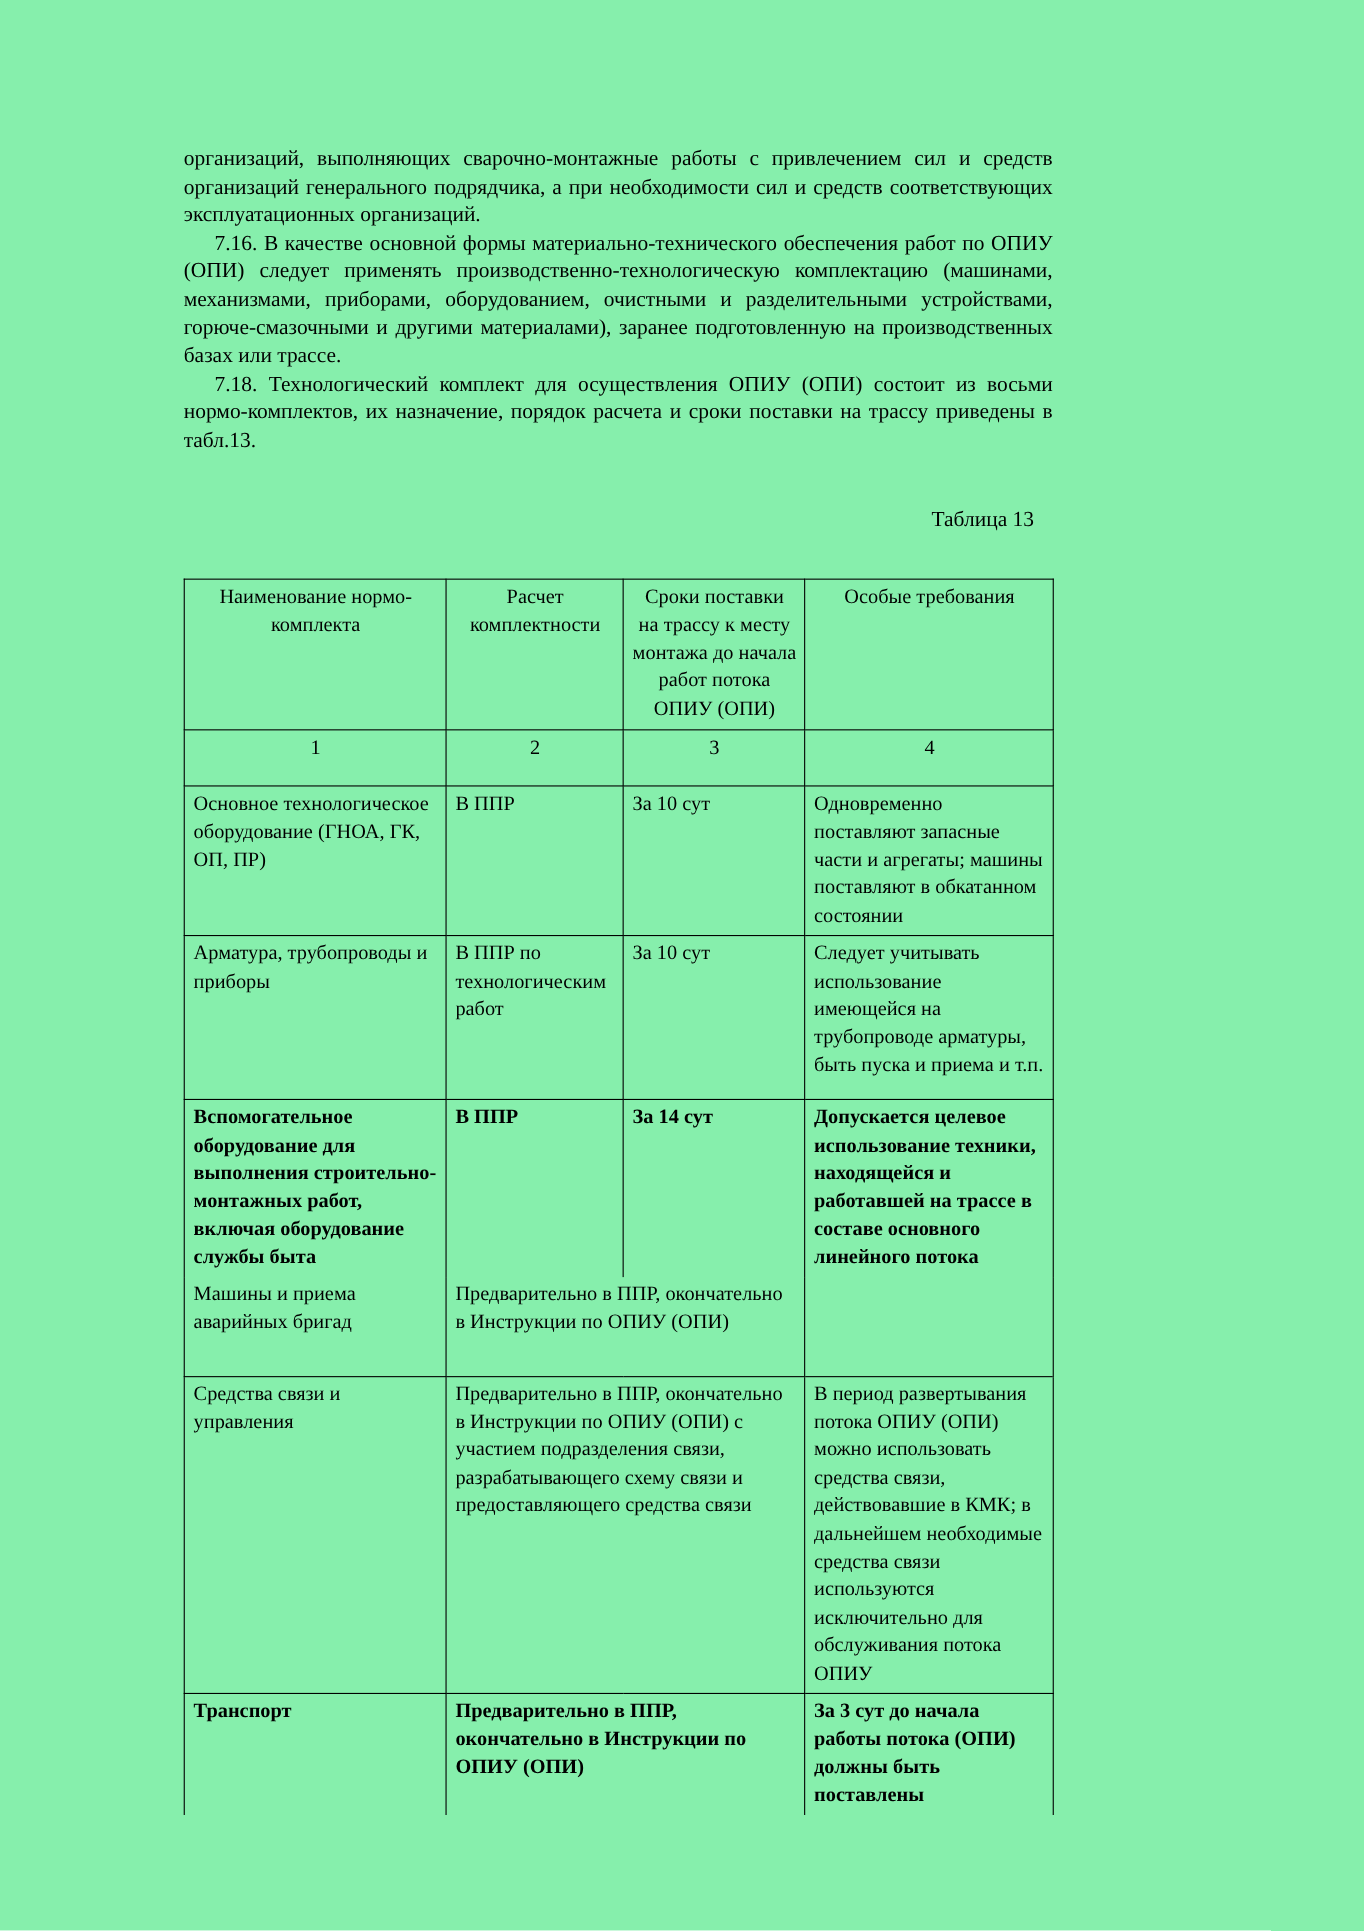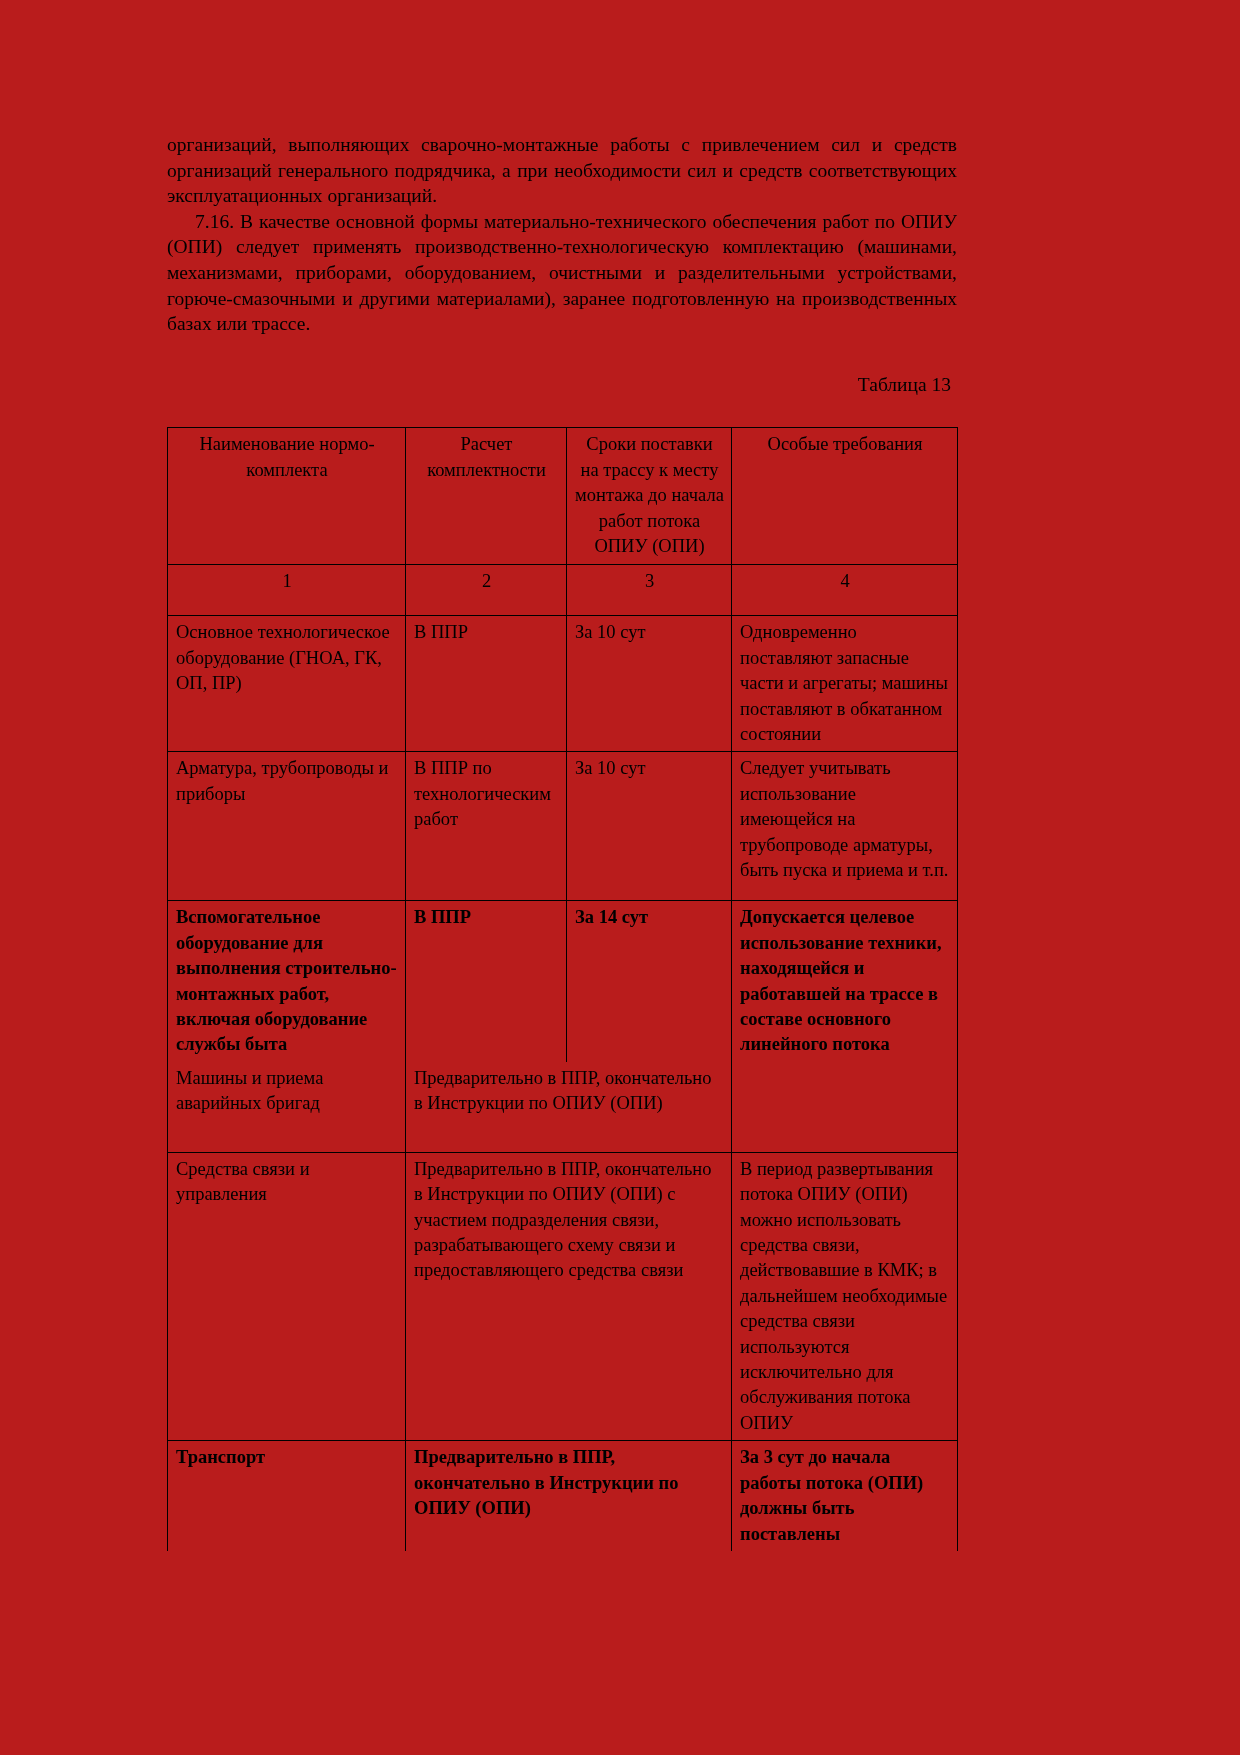--- a/index.html
+++ b/index.html
@@ -13,40 +13,40 @@
     position: relative;
     font-family: "Liberation Serif", "DejaVu Serif", serif;
     color: #000000;
     overflow: hidden;
   }
   .page {
     position: absolute;
     left: 0; top: 0;
     width: 1240px;
     height: 1755px;
-    background: #b91c1c;
+    background: #86efac;
   }
   .content {
     position: absolute;
     left: 167px;
     top: 132px;
     width: 790px;
   }
   p.body-par {
     margin: 0;
     font-size: 19.5px;
     line-height: 25.6px;
     text-align: justify;
     text-justify: inter-word;
     hyphens: none;
   }
   p.indent { text-indent: 28px; }
 
   .table-caption {
-    margin: 4px;
+    margin: 15px;
     font-size: 19.5px;
     line-height: 25.6px;
     text-align: right;
     padding-top: 31px;
     padding-bottom: 26px;
     padding-right: 2px;
   }
 
   table.t13 {
     border-collapse: collapse;
@@ -74,20 +74,21 @@
   .numrow td { text-align: center; height: 42px; }
 </style>
 </head>
 <body>
 
 <div class="page">
   <div class="content">
 
     <p class="body-par">организаций, выполняющих сварочно-монтажные работы с привлечением сил и средств организаций генерального  подрядчика, а при необходимости сил и средств соответствующих эксплуатационных организаций.</p>
     <p class="body-par indent">7.16. В качестве основной формы материально-технического обеспечения работ по ОПИУ (ОПИ) следует применять производственно-технологическую комплектацию (машинами, механизмами, приборами, оборудованием, очистными и разделительными устройствами, горюче-смазочными и другими материалами), заранее подготовленную на производственных базах или трассе.</p>
+    <p class="body-par indent">7.18. Технологический комплект для осуществления ОПИУ (ОПИ) состоит из восьми нормо-комплектов, их назначение, порядок расчета и сроки поставки на трассу приведены в табл.13.</p>
 
     <p class="table-caption">Таблица 13</p>
 
     <table class="t13">
       <colgroup>
         <col class="col1">
           <col class="col2">
           <col class="col3">
           <col class="col4">
       </colgroup>

